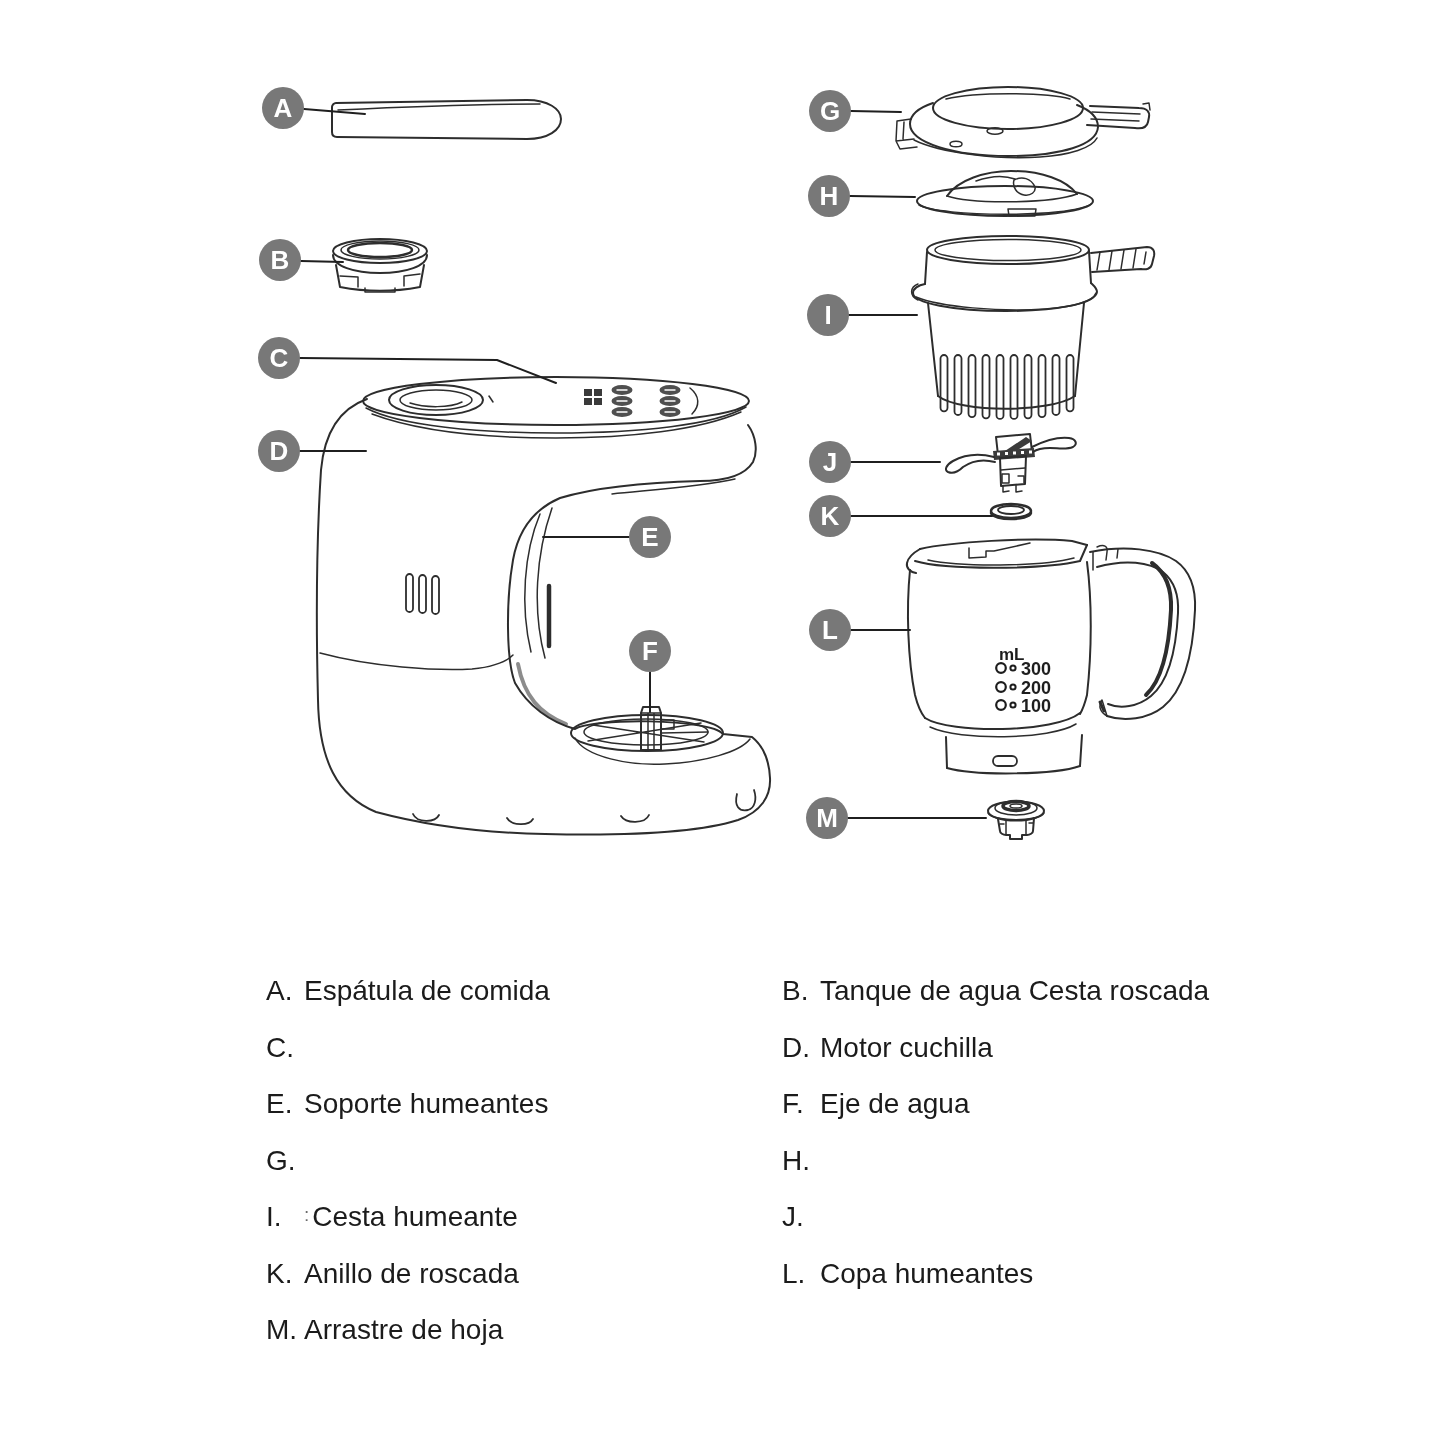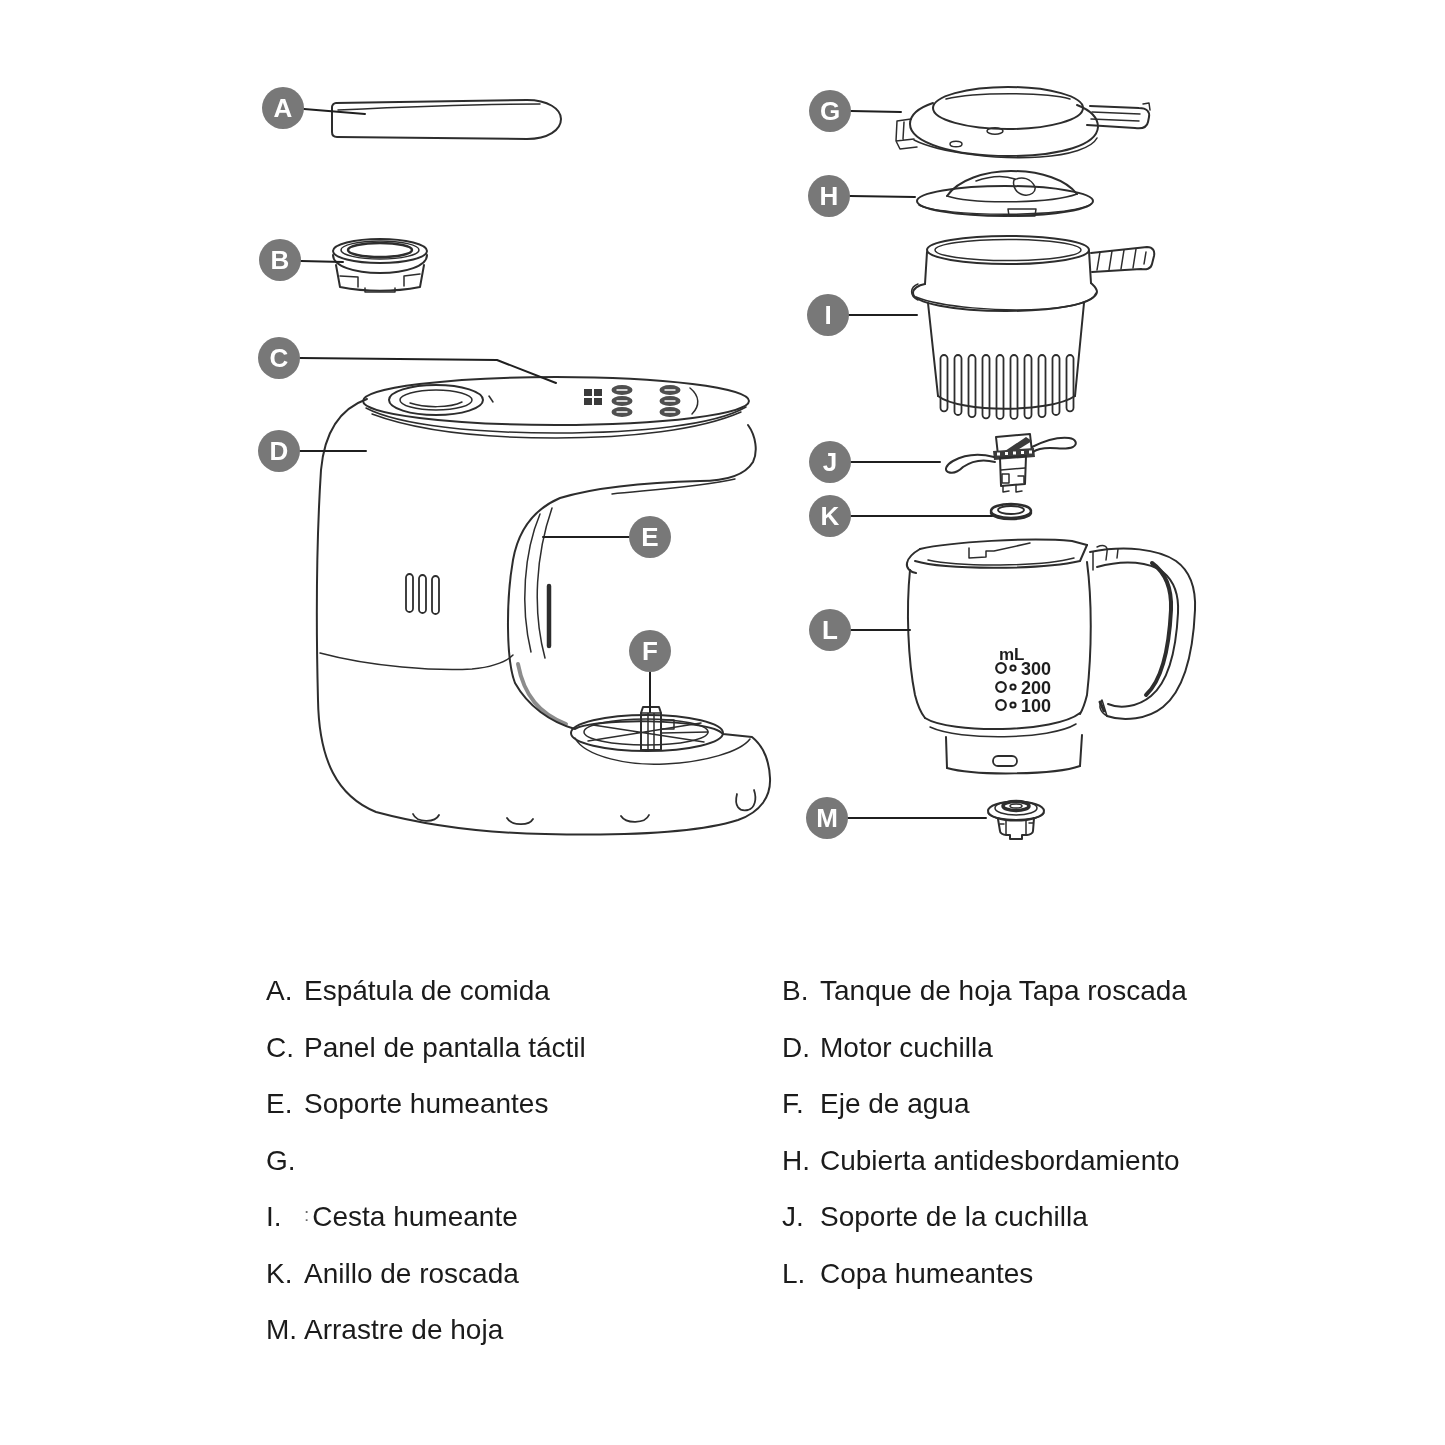--- a/index.html
+++ b/index.html
@@ -260,21 +260,20 @@
       <div class="callout" style="left: 809px; top: 609px; background: rgb(120, 120, 120); color: rgb(255, 255, 255);">L</div>
       <div class="callout" style="left: 806px; top: 797px; background: rgb(120, 120, 120); color: rgb(255, 255, 255);">M</div>
     </div>
 <div id="legend">
       <div class="legend-row" style="left: 266px; top: 970px; color: rgb(27, 27, 27);">
         <span class="legend-letter" style="width: 38px;">A.</span>
         <span>Espátula de comida</span>
       </div>
       <div class="legend-row" style="left: 266px; top: 1026.5px; color: rgb(27, 27, 27);">
         <span class="legend-letter" style="width: 38px;">C.</span>
-        <span>Panel de pantalla táctil</span>
       </div>
       <div class="legend-row" style="left: 266px; top: 1083px; color: rgb(27, 27, 27);">
         <span class="legend-letter" style="width: 38px;">E.</span>
         <span>Soporte humeantes</span>
       </div>
       <div class="legend-row" style="left: 266px; top: 1139.5px; color: rgb(27, 27, 27);">
         <span class="legend-letter" style="width: 38px;">G.</span>
       </div>
       <div class="legend-row" style="left: 266px; top: 1196px; color: rgb(27, 27, 27);">
         <span class="legend-letter" style="width: 38px;">I.</span>
@@ -284,37 +283,35 @@
       <div class="legend-row" style="left: 266px; top: 1252.5px; color: rgb(27, 27, 27);">
         <span class="legend-letter" style="width: 38px;">K.</span>
         <span>Anillo de roscada</span>
       </div>
       <div class="legend-row" style="left: 266px; top: 1309px; color: rgb(27, 27, 27);">
         <span class="legend-letter" style="width: 38px;">M.</span>
         <span>Arrastre de hoja</span>
       </div>
       <div class="legend-row" style="left: 782px; top: 970px; color: rgb(27, 27, 27);">
         <span class="legend-letter" style="width: 38px;">B.</span>
-        <span>Tanque de hoja Tapa roscada</span>
+        <span>Tanque de agua Cesta roscada</span>
       </div>
       <div class="legend-row" style="left: 782px; top: 1026.5px; color: rgb(27, 27, 27);">
         <span class="legend-letter" style="width: 38px;">D.</span>
         <span>Motor cuchilla</span>
       </div>
       <div class="legend-row" style="left: 782px; top: 1083px; color: rgb(27, 27, 27);">
         <span class="legend-letter" style="width: 38px;">F.</span>
         <span>Eje de agua</span>
       </div>
       <div class="legend-row" style="left: 782px; top: 1139.5px; color: rgb(27, 27, 27);">
         <span class="legend-letter" style="width: 38px;">H.</span>
-        <span>Cubierta antidesbordamiento</span>
       </div>
       <div class="legend-row" style="left: 782px; top: 1196px; color: rgb(27, 27, 27);">
         <span class="legend-letter" style="width: 38px;">J.</span>
-        <span>Soporte de la cuchilla</span>
       </div>
       <div class="legend-row" style="left: 782px; top: 1252.5px; color: rgb(27, 27, 27);">
         <span class="legend-letter" style="width: 38px;">L.</span>
         <span>Copa humeantes</span>
       </div>
     </div>
 
 </div>
 
 </body></html>

